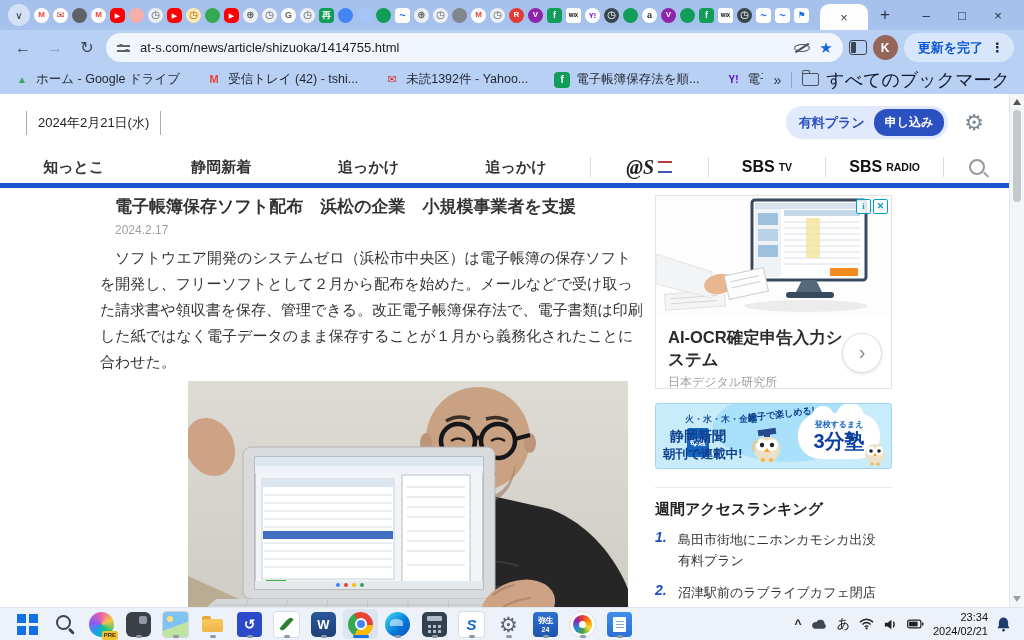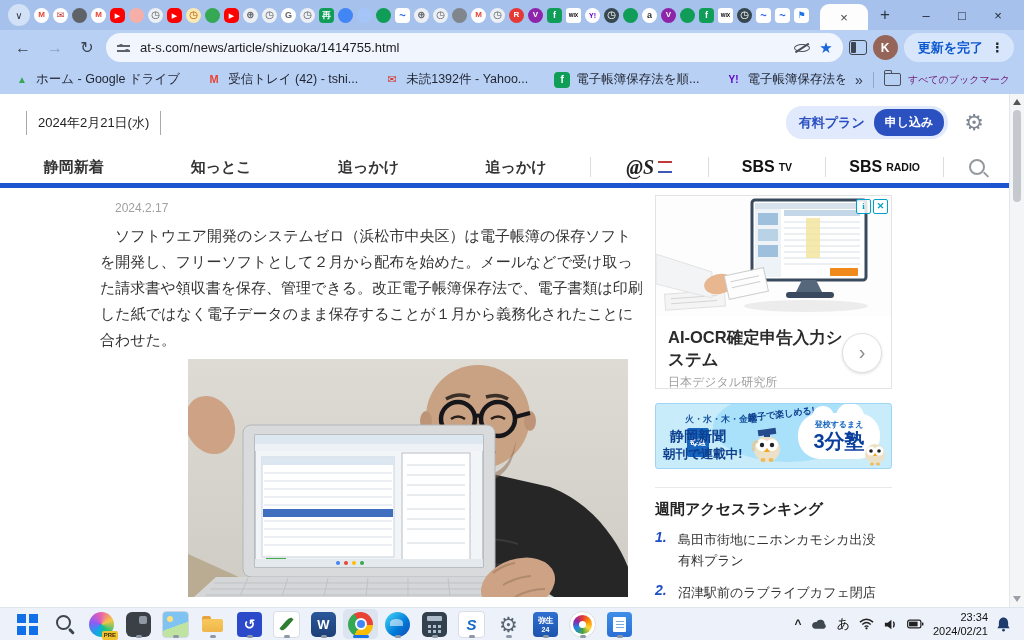--- a/index.html
+++ b/index.html
@@ -55,21 +55,21 @@
   .bms{display:flex;align-items:center;gap:26px;overflow:hidden;flex:1;}
   .bm{display:flex;align-items:center;gap:6px;white-space:nowrap;}
   .bm .fav{width:16px;height:16px;background:transparent;}
   .bm-label{font-size:12.5px;color:#1f2430;}
   .bm-more{font-size:14px;color:#2c3544;margin:0 10px;}
   .bm-div{width:1px;height:16px;background:#8ea6cc;margin-right:10px;}
   .allbm{display:flex;align-items:center;gap:7px;}
   .folder-ic{width:15px;height:11px;border:1.6px solid #49505c;border-radius:2px;position:relative;}
   .folder-ic::before{content:"";position:absolute;top:-4px;left:-1px;width:6px;height:3px;
     border:1.6px solid #49505c;border-bottom:none;border-radius:2px 2px 0 0;}
-  .allbm span.t{font-size:10px;color:#701a75;text-align:center;}
+  .allbm span.t{font-size:18px;color:#0f172a;text-align:center;}
 
   
   .page{height:514px;background:#fff;position:relative;overflow:hidden;}
   .pscroll{position:absolute;right:0;top:0;bottom:0;width:14px;background:#f4f5f7;
     border-left:1px solid #e4e6e9;display:flex;flex-direction:column;align-items:center;z-index:5;}
   .sarrow{width:0;height:0;border-left:4px solid transparent;border-right:4px solid transparent;margin:5px 0;}
   .sarrow.up{border-bottom:6px solid #555;}
   .sarrow.down{border-top:6px solid #9aa0a6;margin-top:auto;}
   .sthumb{width:8px;height:92px;border-radius:4px;background:#c5c9cf;}
 
@@ -393,23 +393,23 @@
           <span class="pl">有料プラン</span>
           <span class="signup-btn">申し込み</span>
         </div>
         <span class="hgear">⚙</span>
       </div>
     </div>
 
     <div class="sitenav">
       <div style="display:flex;flex:4.8;">
 
+          <span class="nav-link">知っとこ</span>
+
           <span class="nav-link">静岡新着</span>
-
-          <span class="nav-link">知っとこ</span>
 
           <span class="nav-link">追っかけ</span>
 
           <span class="nav-link">追っかけ</span>
         </div>
       <div class="nav-cell">
         <span class="ats">@S</span>
         <span class="ats-deco"></span>
       </div>
       <div class="nav-cell">
@@ -423,20 +423,21 @@
       <div class="nav-search">
         <span class="mag"></span>
       </div>
     </div>
 
     <div class="blue-rule"></div>
 
     <div class="content">
 
       <div class="article">
+        <h1 class="headline">電子帳簿保存ソフト配布　浜松の企業　小規模事業者を支援</h1>
         <div class="adate">2024.2.17</div>
         <p class="abody">　ソフトウエア開発のシステムゼロ（浜松市中央区）は電子帳簿の保存ソフトを開発し、フリーソフトとして２月から配布を始めた。メールなどで受け取った請求書や領収書を保存、管理できる。改正電子帳簿保存法で、電子書類は印刷した紙ではなく電子データのまま保存することが１月から義務化されたことに合わせた。</p>
         <div class="figure">
           <svg width="440" height="238" viewBox="0 0 440 238">
             <defs>
               <linearGradient id="wall" x1="0" y1="0" x2="0" y2="1">
                 <stop offset="0" stop-color="#dedbd5"></stop>
                   <stop offset="1" stop-color="#cfccc5"></stop>
               </linearGradient>
             </defs>

